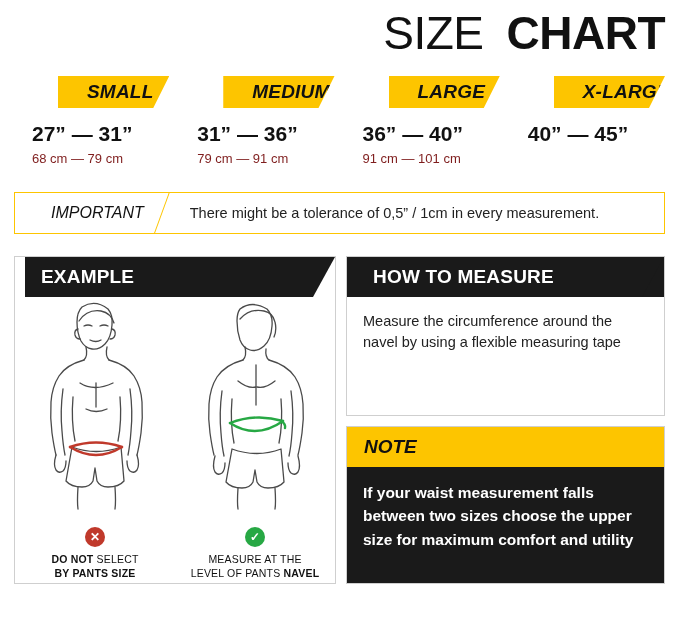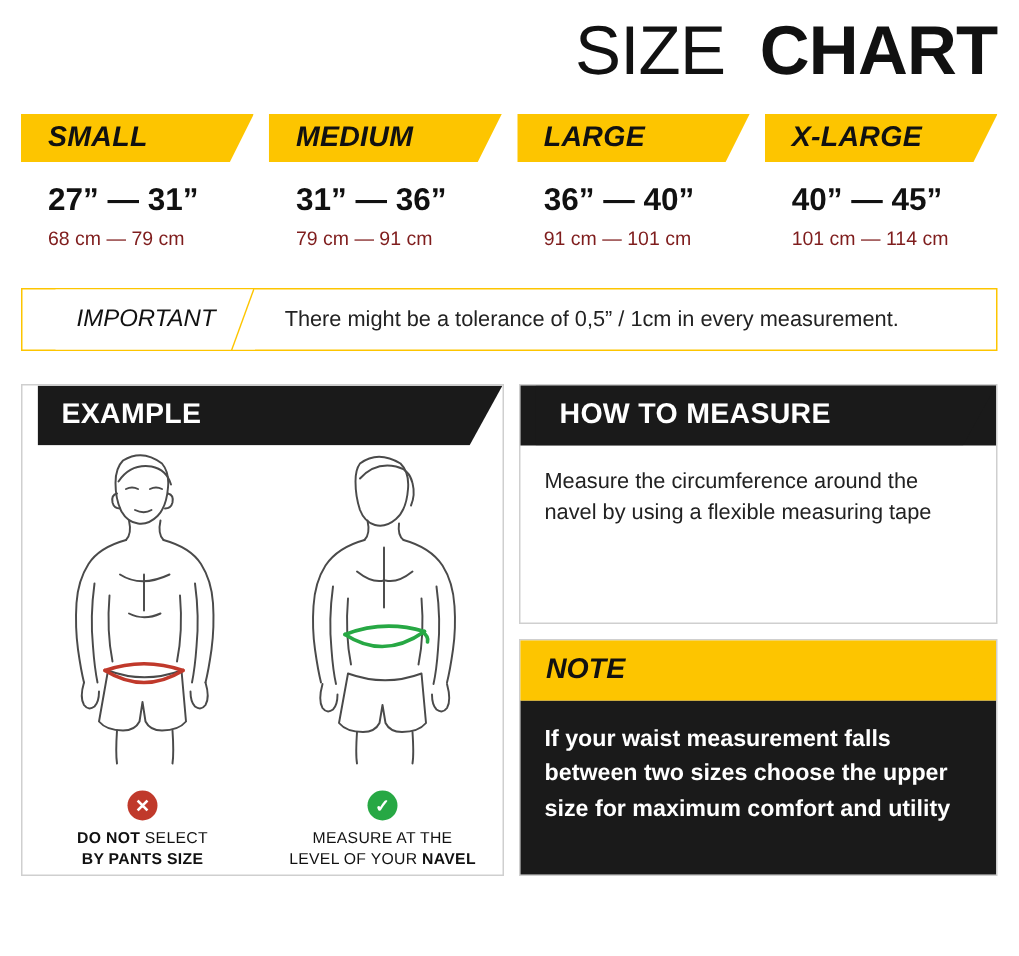--- a/index.html
+++ b/index.html
@@ -49,24 +49,25 @@
   .size-col {
     flex: 1 1 0;
     min-width: 0;
   }
   .size-banner {
     position: relative;
     background: #fdc500;
     height: 32px;
     display: flex;
     align-items: center;
-    padding-left: 18px;
+    padding-left: 29px;
     box-sizing: border-box;
     
     clip-path: polygon(0 0, 100% 0, calc(100% - 16px) 100%, 0 100%);
+    margin-left: 44px;
   }
   .size-banner span {
     font-size: 19px;
     font-weight: 700;
     font-style: italic;
     color: #111;
     letter-spacing: 0.2px;
     white-space: nowrap;
   }
   .size-inch {
@@ -293,21 +294,20 @@
     </div>
     <div class="size-inch">36” — 40”</div>
     <div class="size-cm">91 cm — 101 cm</div>
   </div>
 
   <div class="size-col">
     <div class="size-banner">
       <span>X-LARGE</span>
     </div>
     <div class="size-inch">40” — 45”</div>
-    <div class="size-cm">101 cm — 114 cm</div>
   </div>
 
 </div>
 
 <div class="important-bar">
   <div class="important-label">IMPORTANT</div>
   <div class="important-text">There might be a tolerance of 0,5” / 1cm in every measurement.</div>
 </div>
 
 <div class="panels">
@@ -407,21 +407,21 @@
           <g fill="none" stroke="#27a844" stroke-width="2.4" stroke-linecap="round">
             <path d="M50 126 q26 17 53 -2"></path>
             <path d="M50 126 q26 -10 53 -2"></path>
             <path d="M101 124 q5 3 4 7"></path>
           </g>
         </svg>
         <div class="badge badge-good">✓</div>
         <div class="fig-caption">
           <div>MEASURE AT THE</div>
           <div>
-            <span>LEVEL OF YOUR </span><span class="cap-strong">NAVEL</span>
+            <span>LEVEL OF PANTS </span><span class="cap-strong">NAVEL</span>
           </div>
         </div>
       </div>
 
     </div>
   </div>
 
   <div class="panel-right">
 
     <div class="panel-measure">

